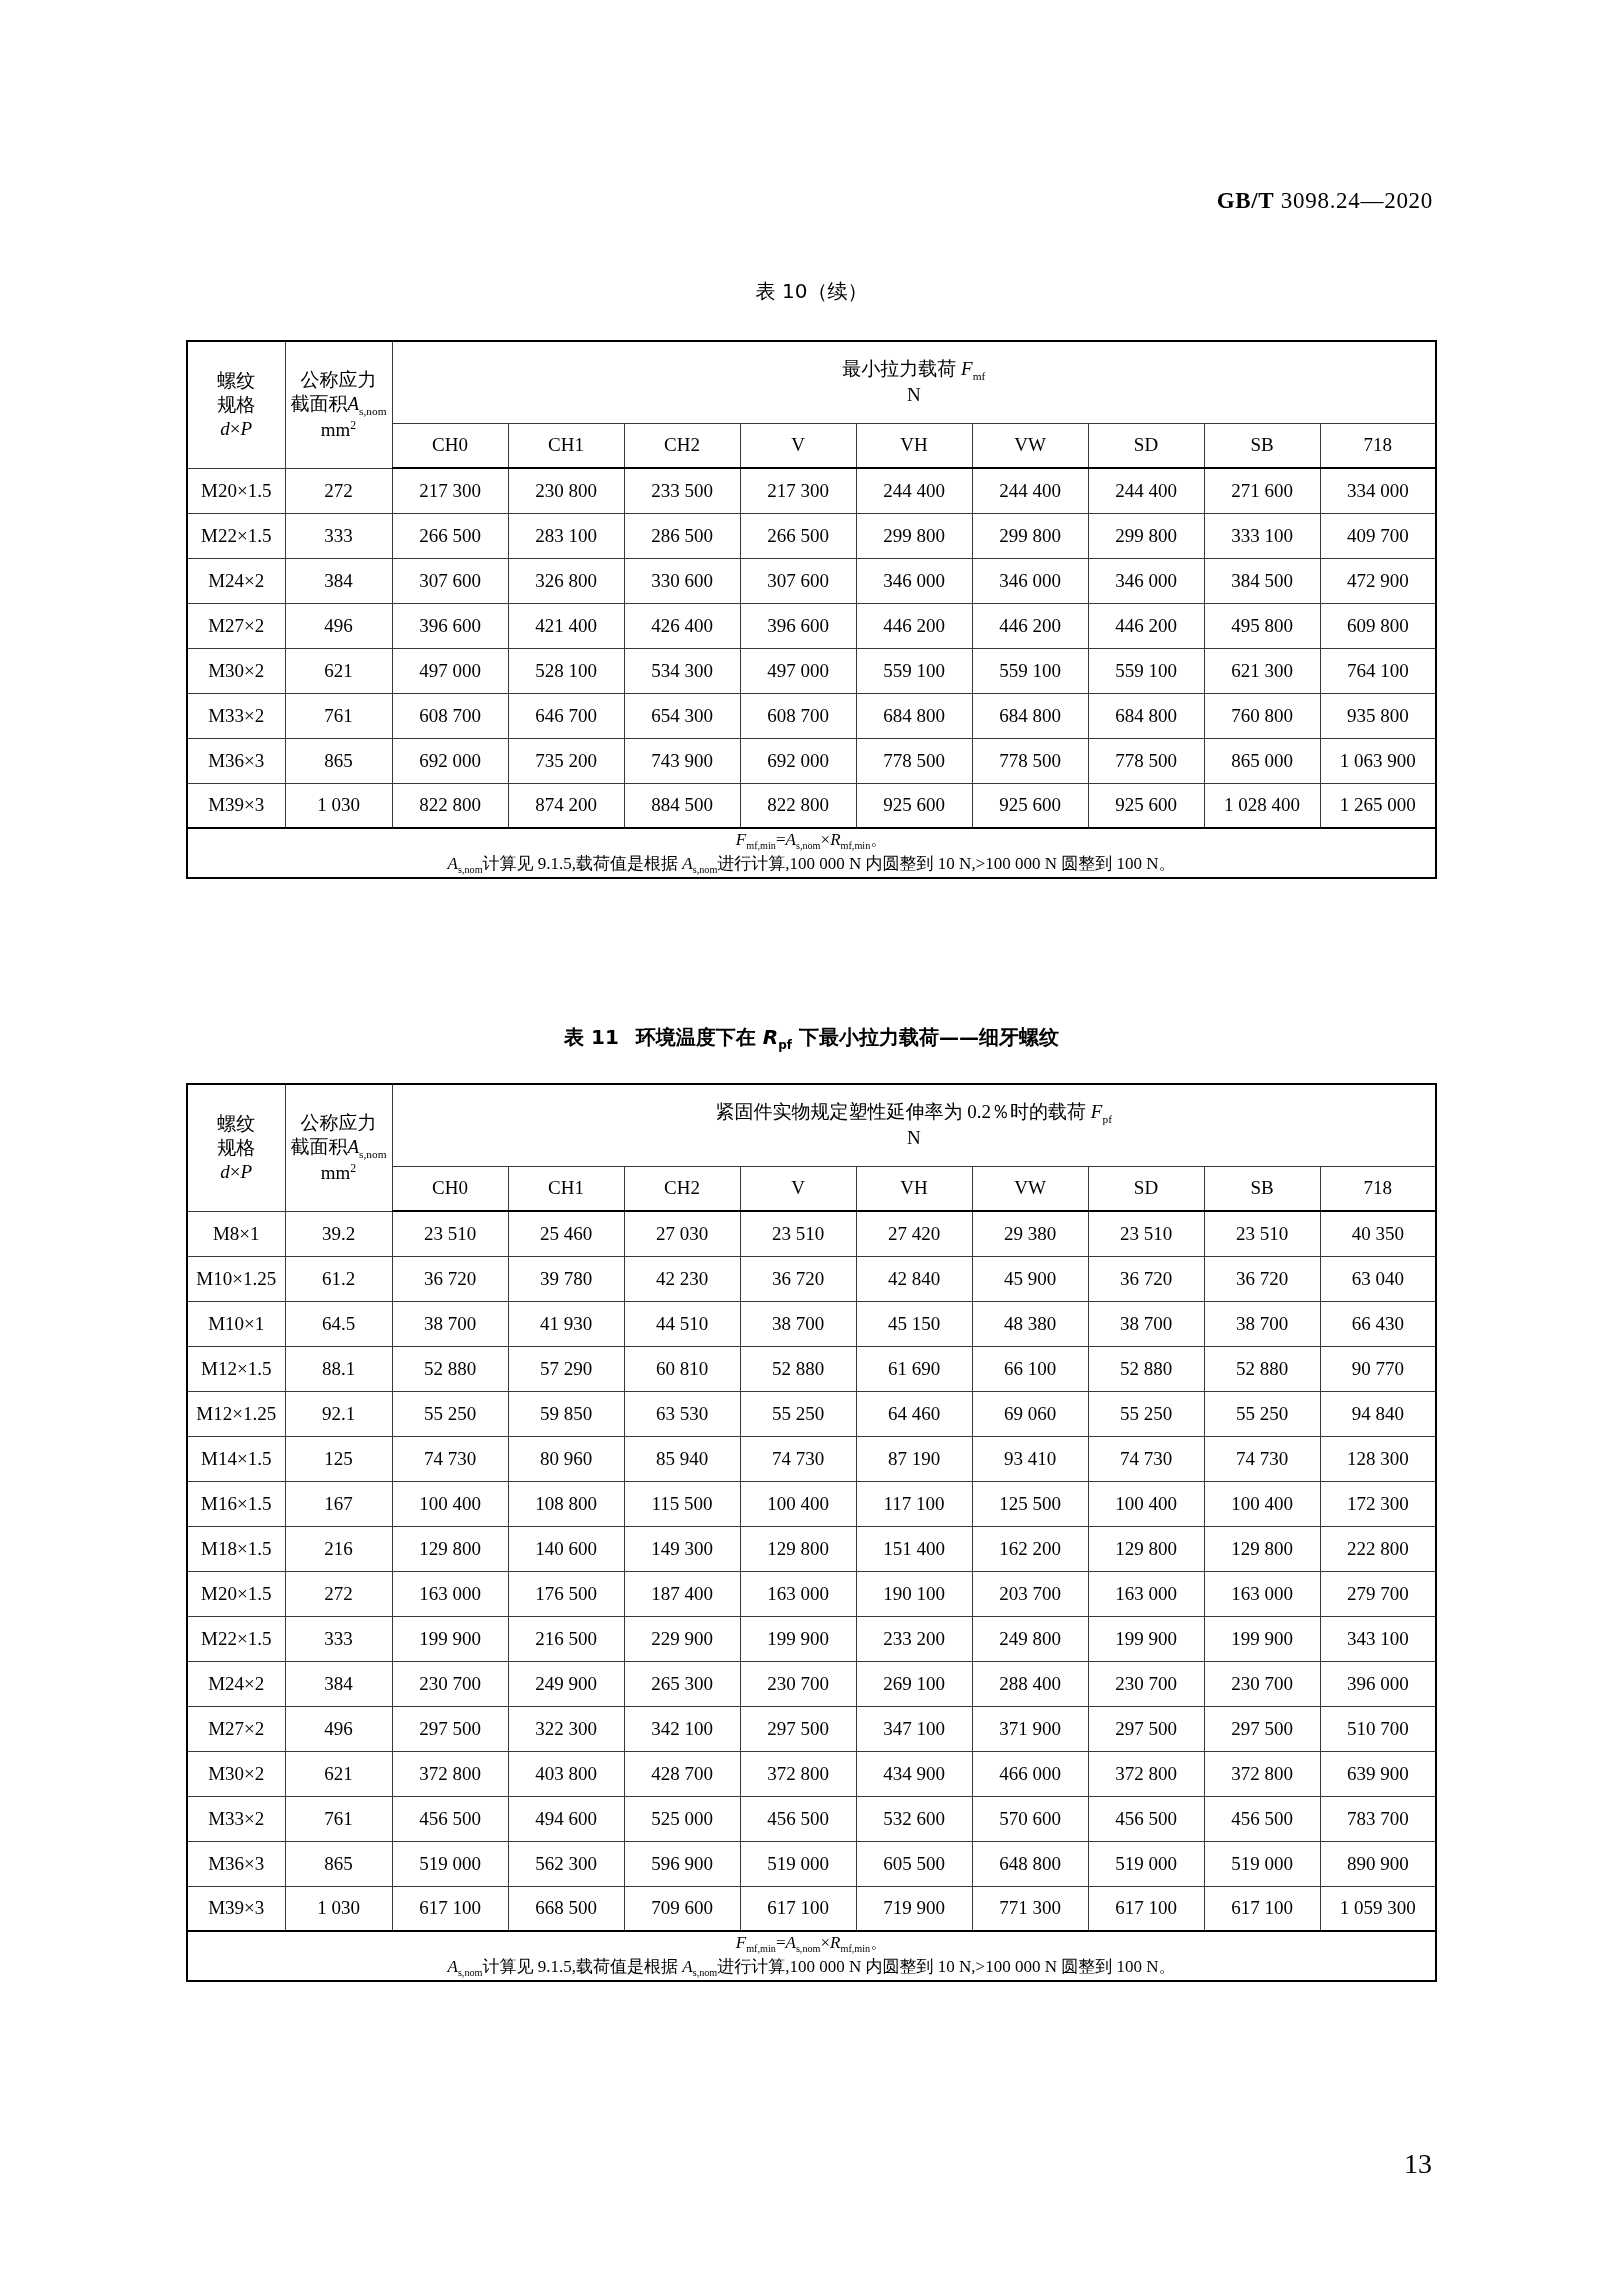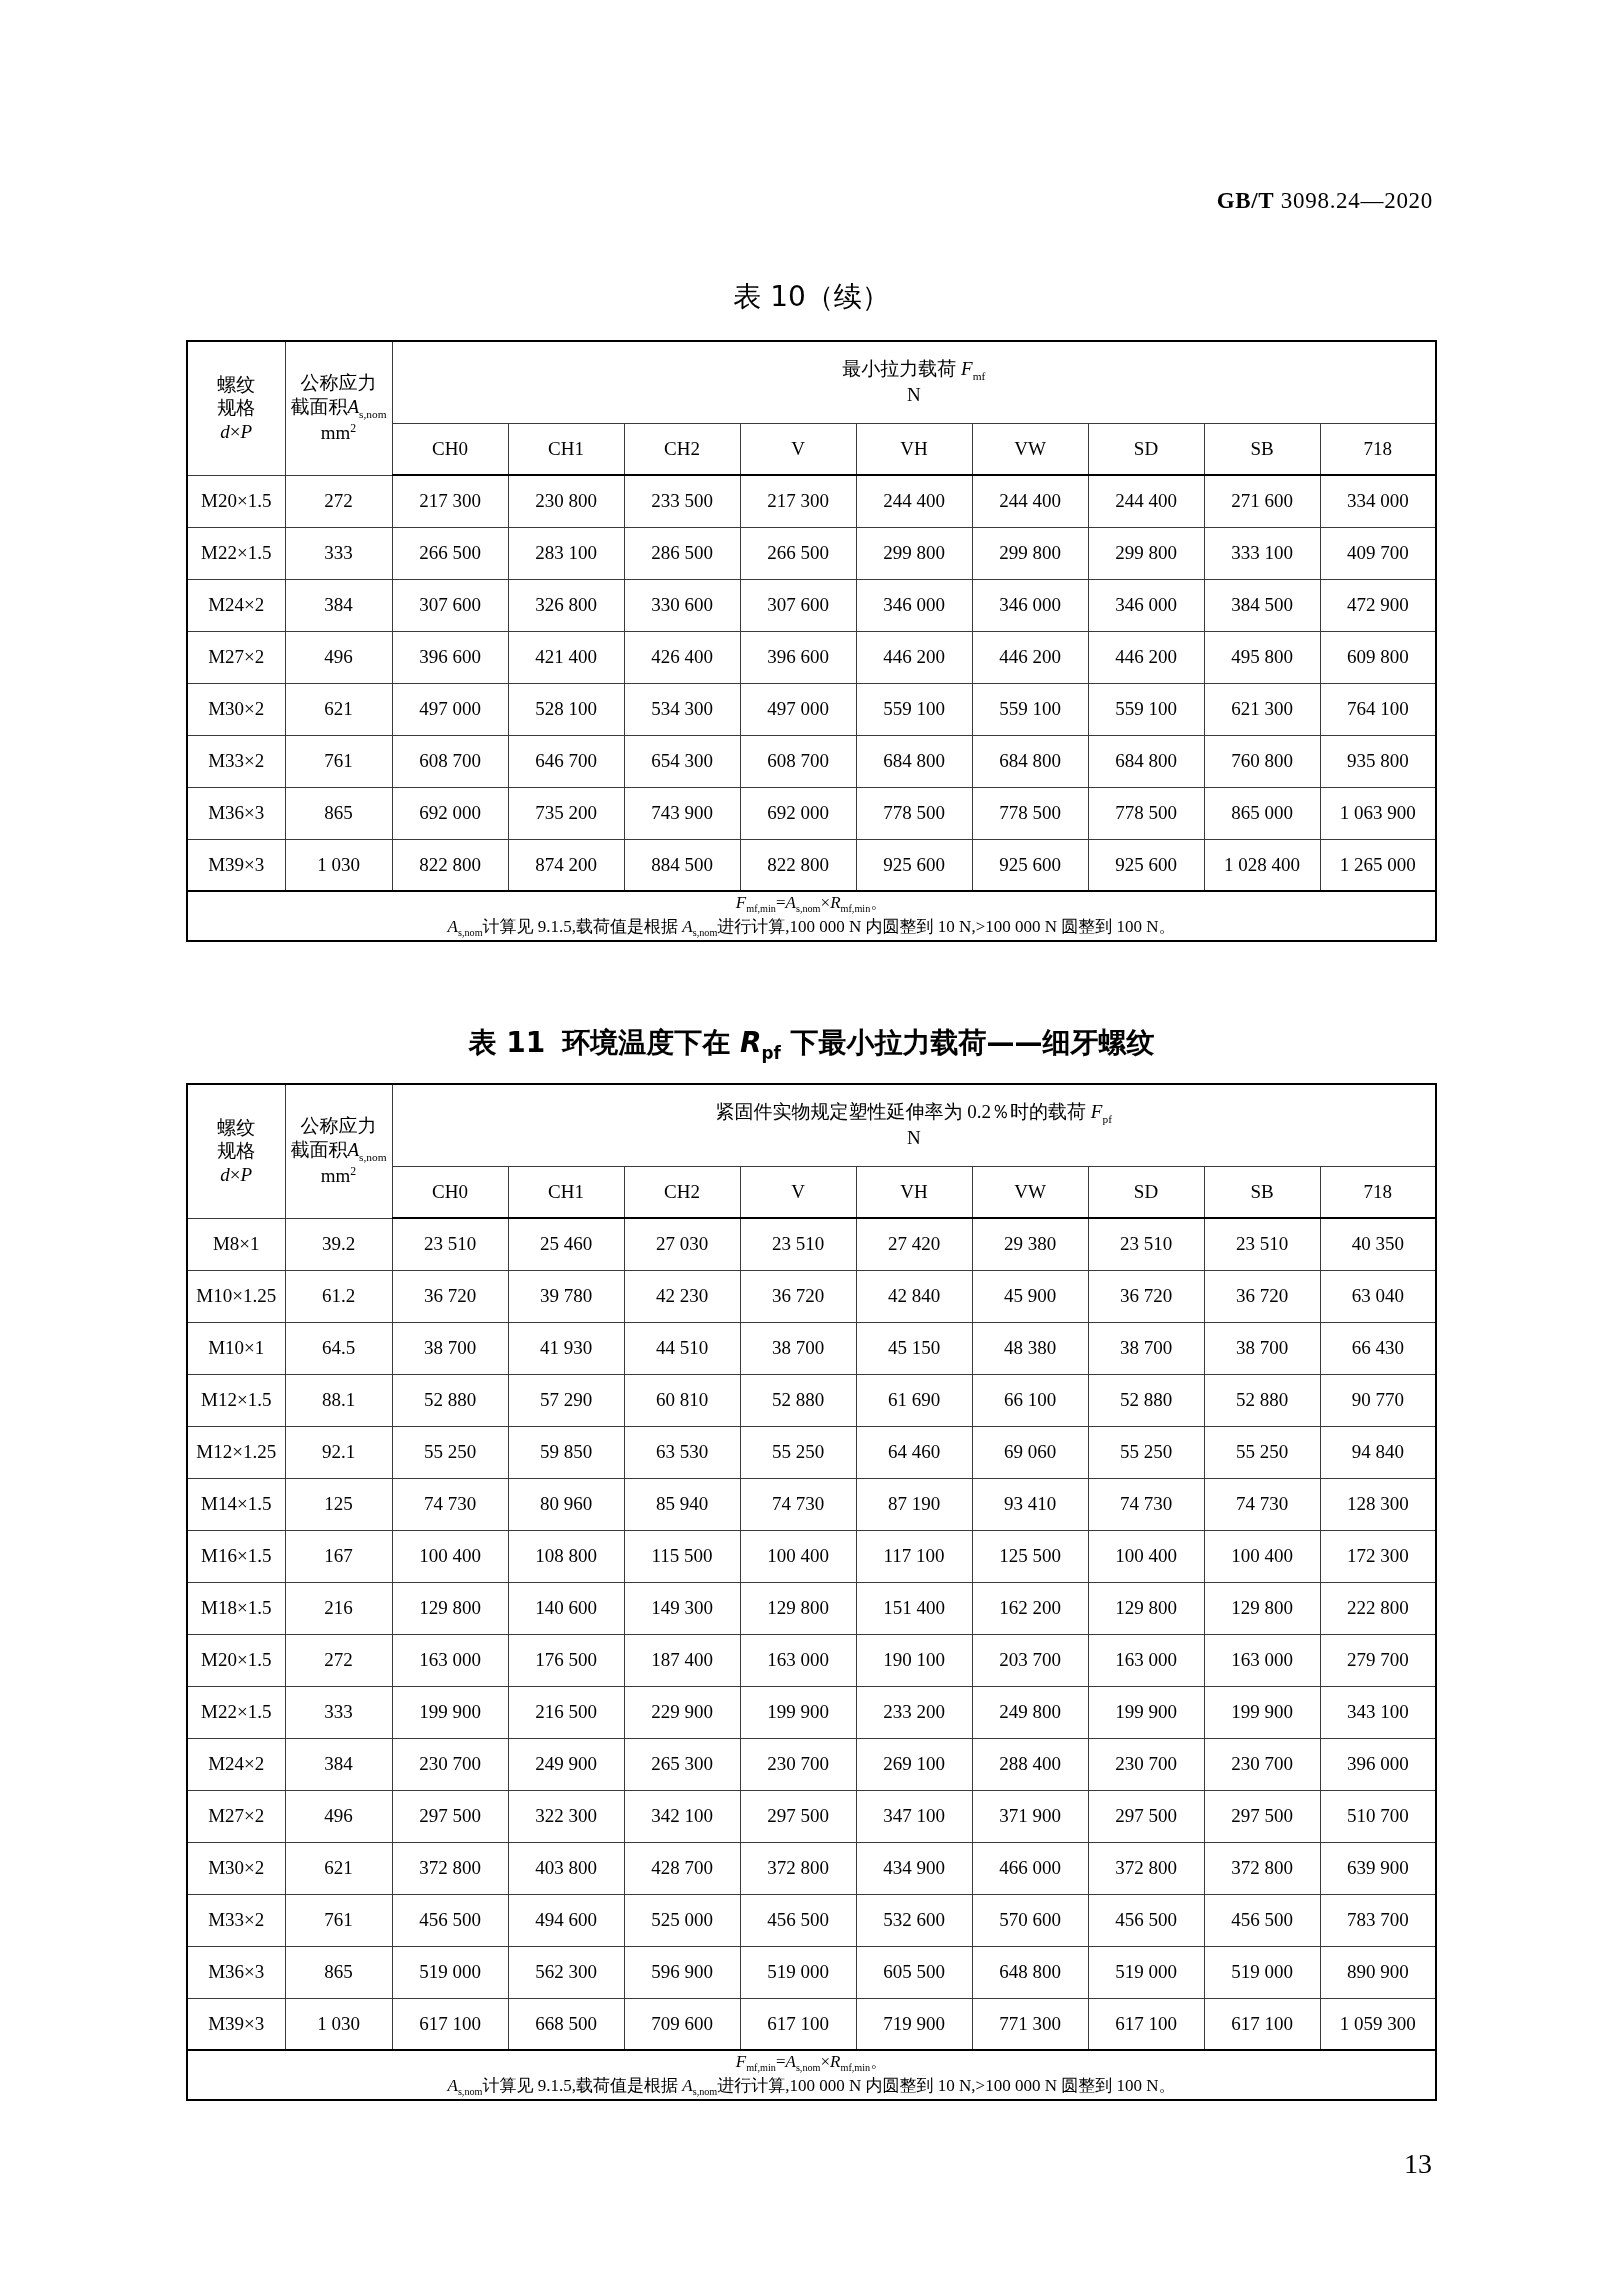--- a/index.html
+++ b/index.html
@@ -34,21 +34,21 @@
     font-weight: bold;
     font-family: "Liberation Serif", "DejaVu Serif", serif;
   }
   .runhead .num { font-weight: normal; }
 
   
   .caption {
     position: absolute;
     width: 100%;
     text-align: center;
-    font-size: 28px;
+    font-size: 20px;
     font-family: "DejaVu Sans", "Liberation Sans", sans-serif;
     white-space: nowrap;
   }
   .caption.bold {
     font-weight: bold;
   }
   .caption .sp { display: inline-block; width: 17px; }
   .cap10 { top: 278px; }
   .cap11 { top: 1024px; text-align: center; }
 
@@ -89,21 +89,21 @@
     border-bottom: 2.1px solid #000;
   }
 
   
   col.c-spec { width: 98px; }
   col.c-area { width: 107px; }
   col.c-val  { width: 116px; }
 
   .h-multi { height: 41px; }
   .hcell { padding: 1.3px 2.6px; }
-  .rowh { height: 52px; padding-left: 31px; }
+  .rowh { height: 45px; padding-left: 31px; }
 
   .unit-sup {
     font-size: 0.62em;
     vertical-align: super;
   }
   .sub {
     font-size: 0.60em;
     vertical-align: sub;
     letter-spacing: 0;
   }

